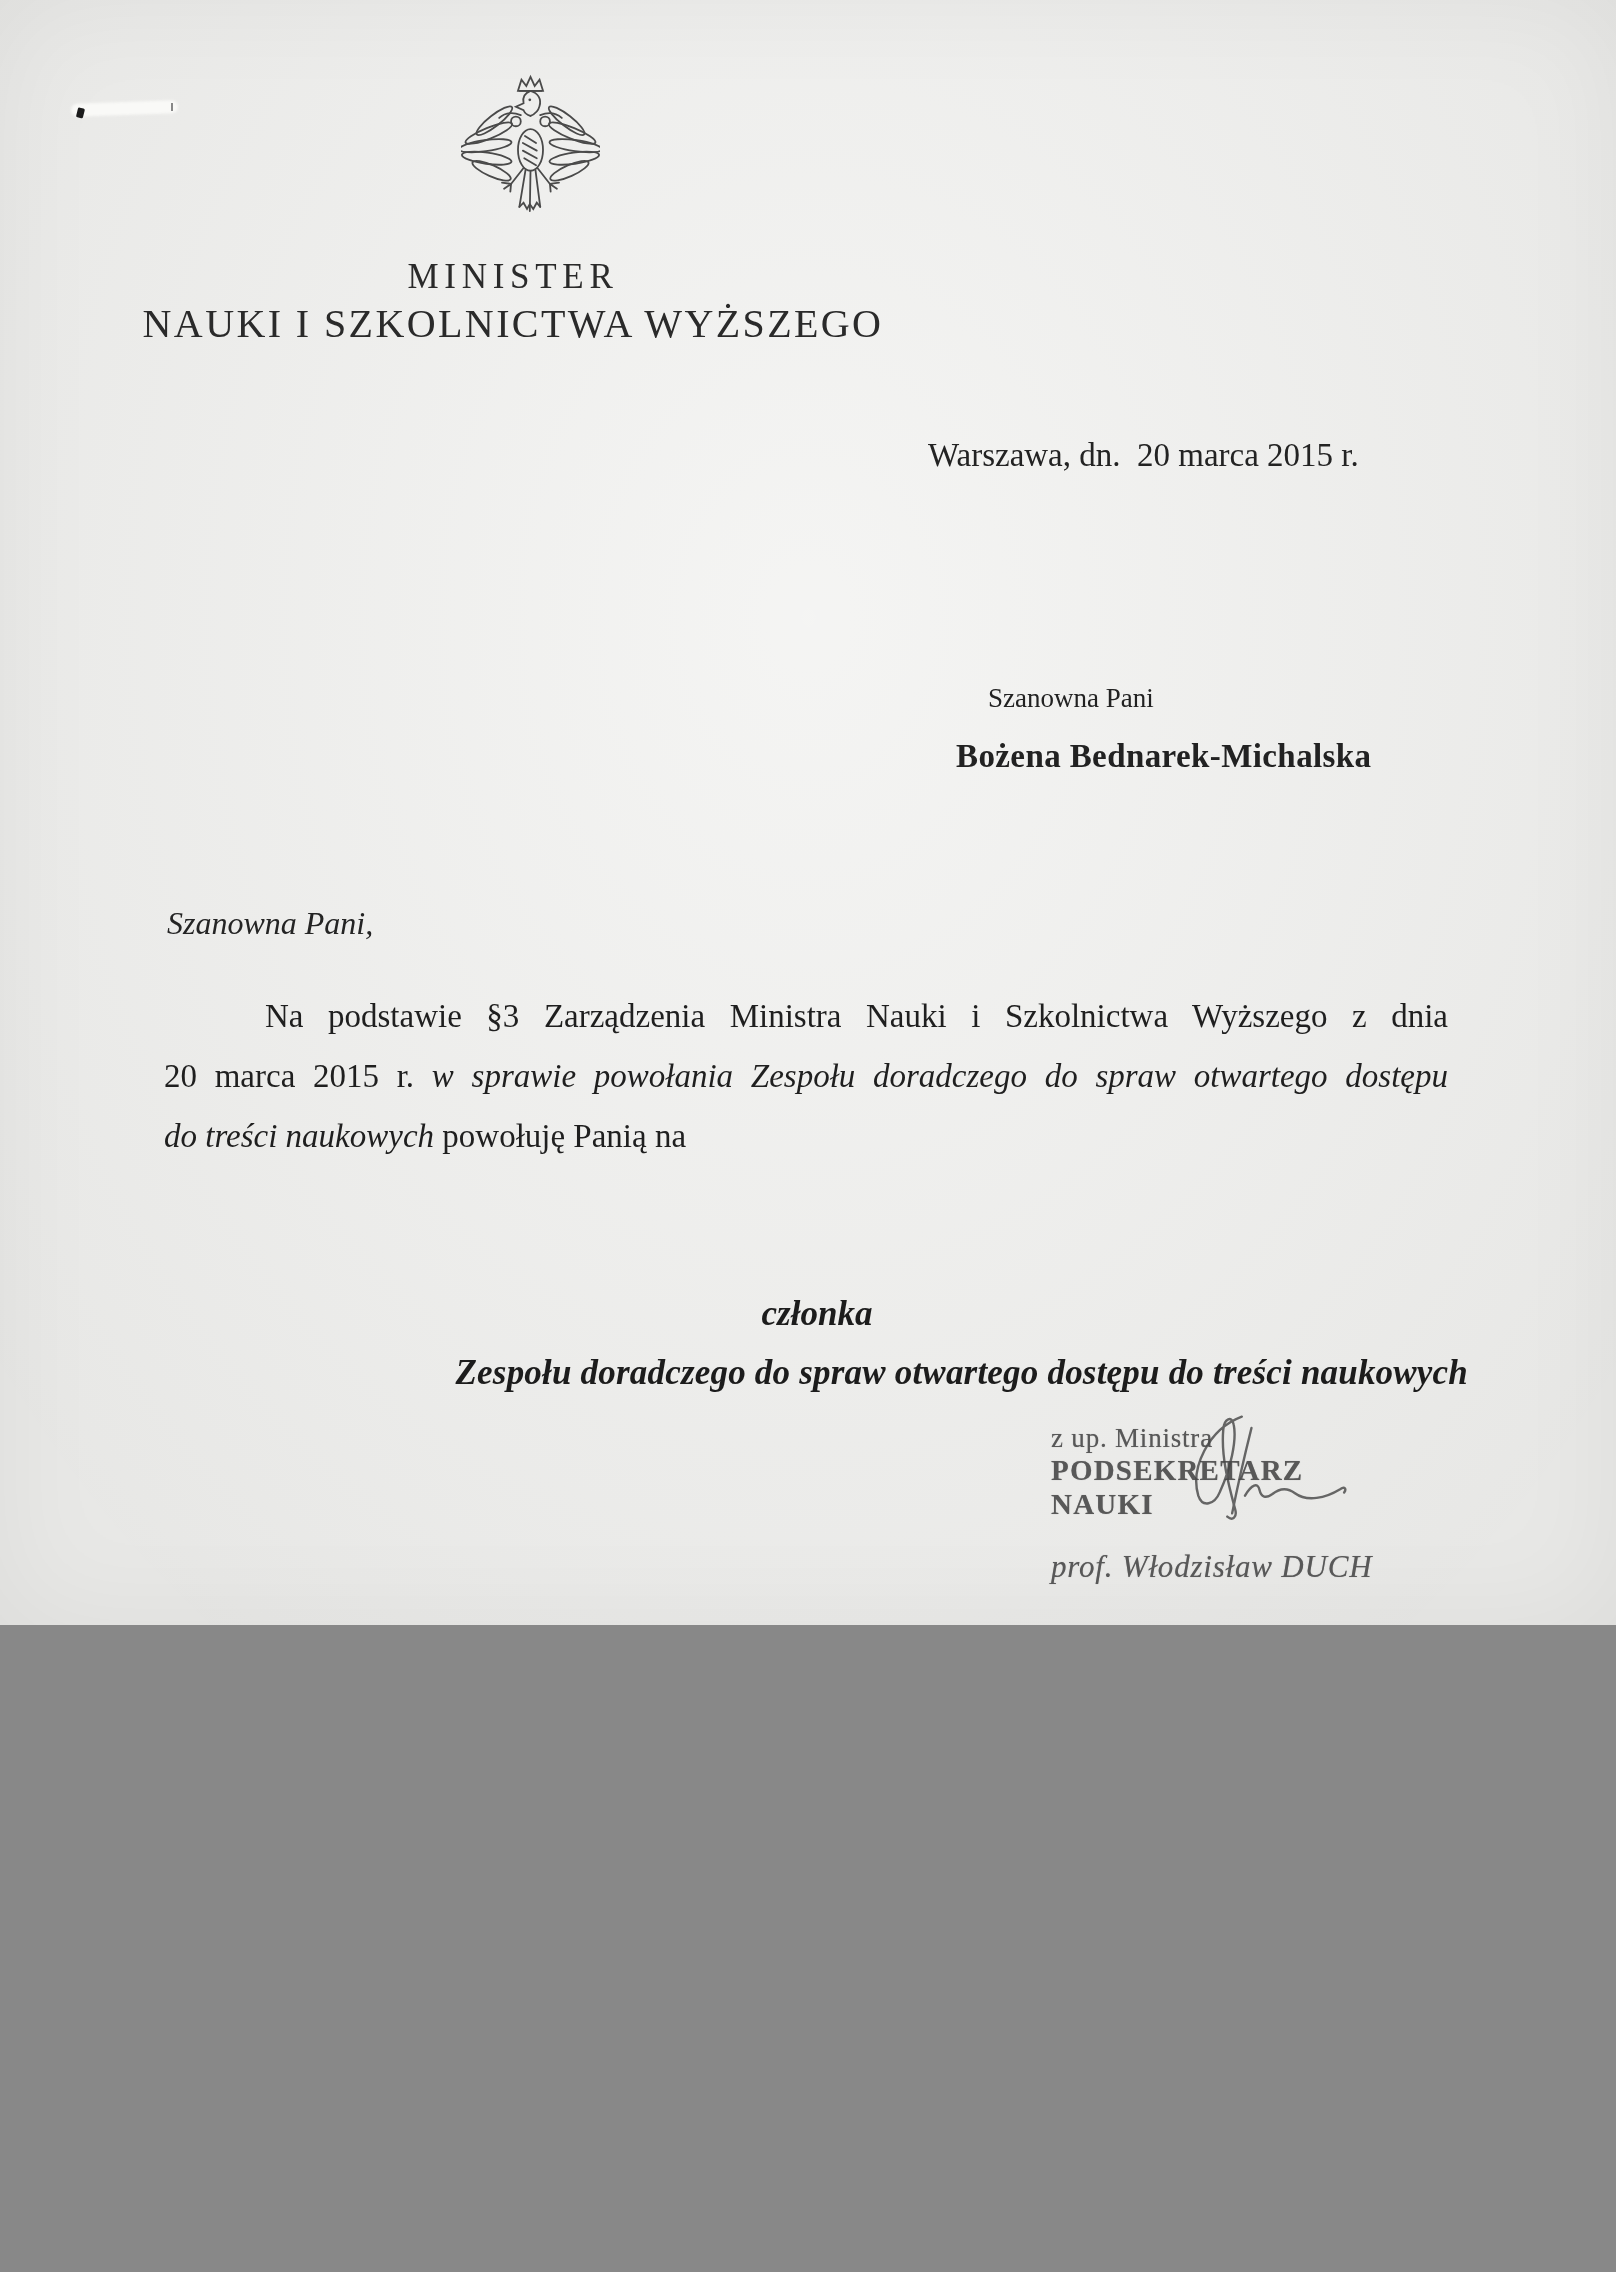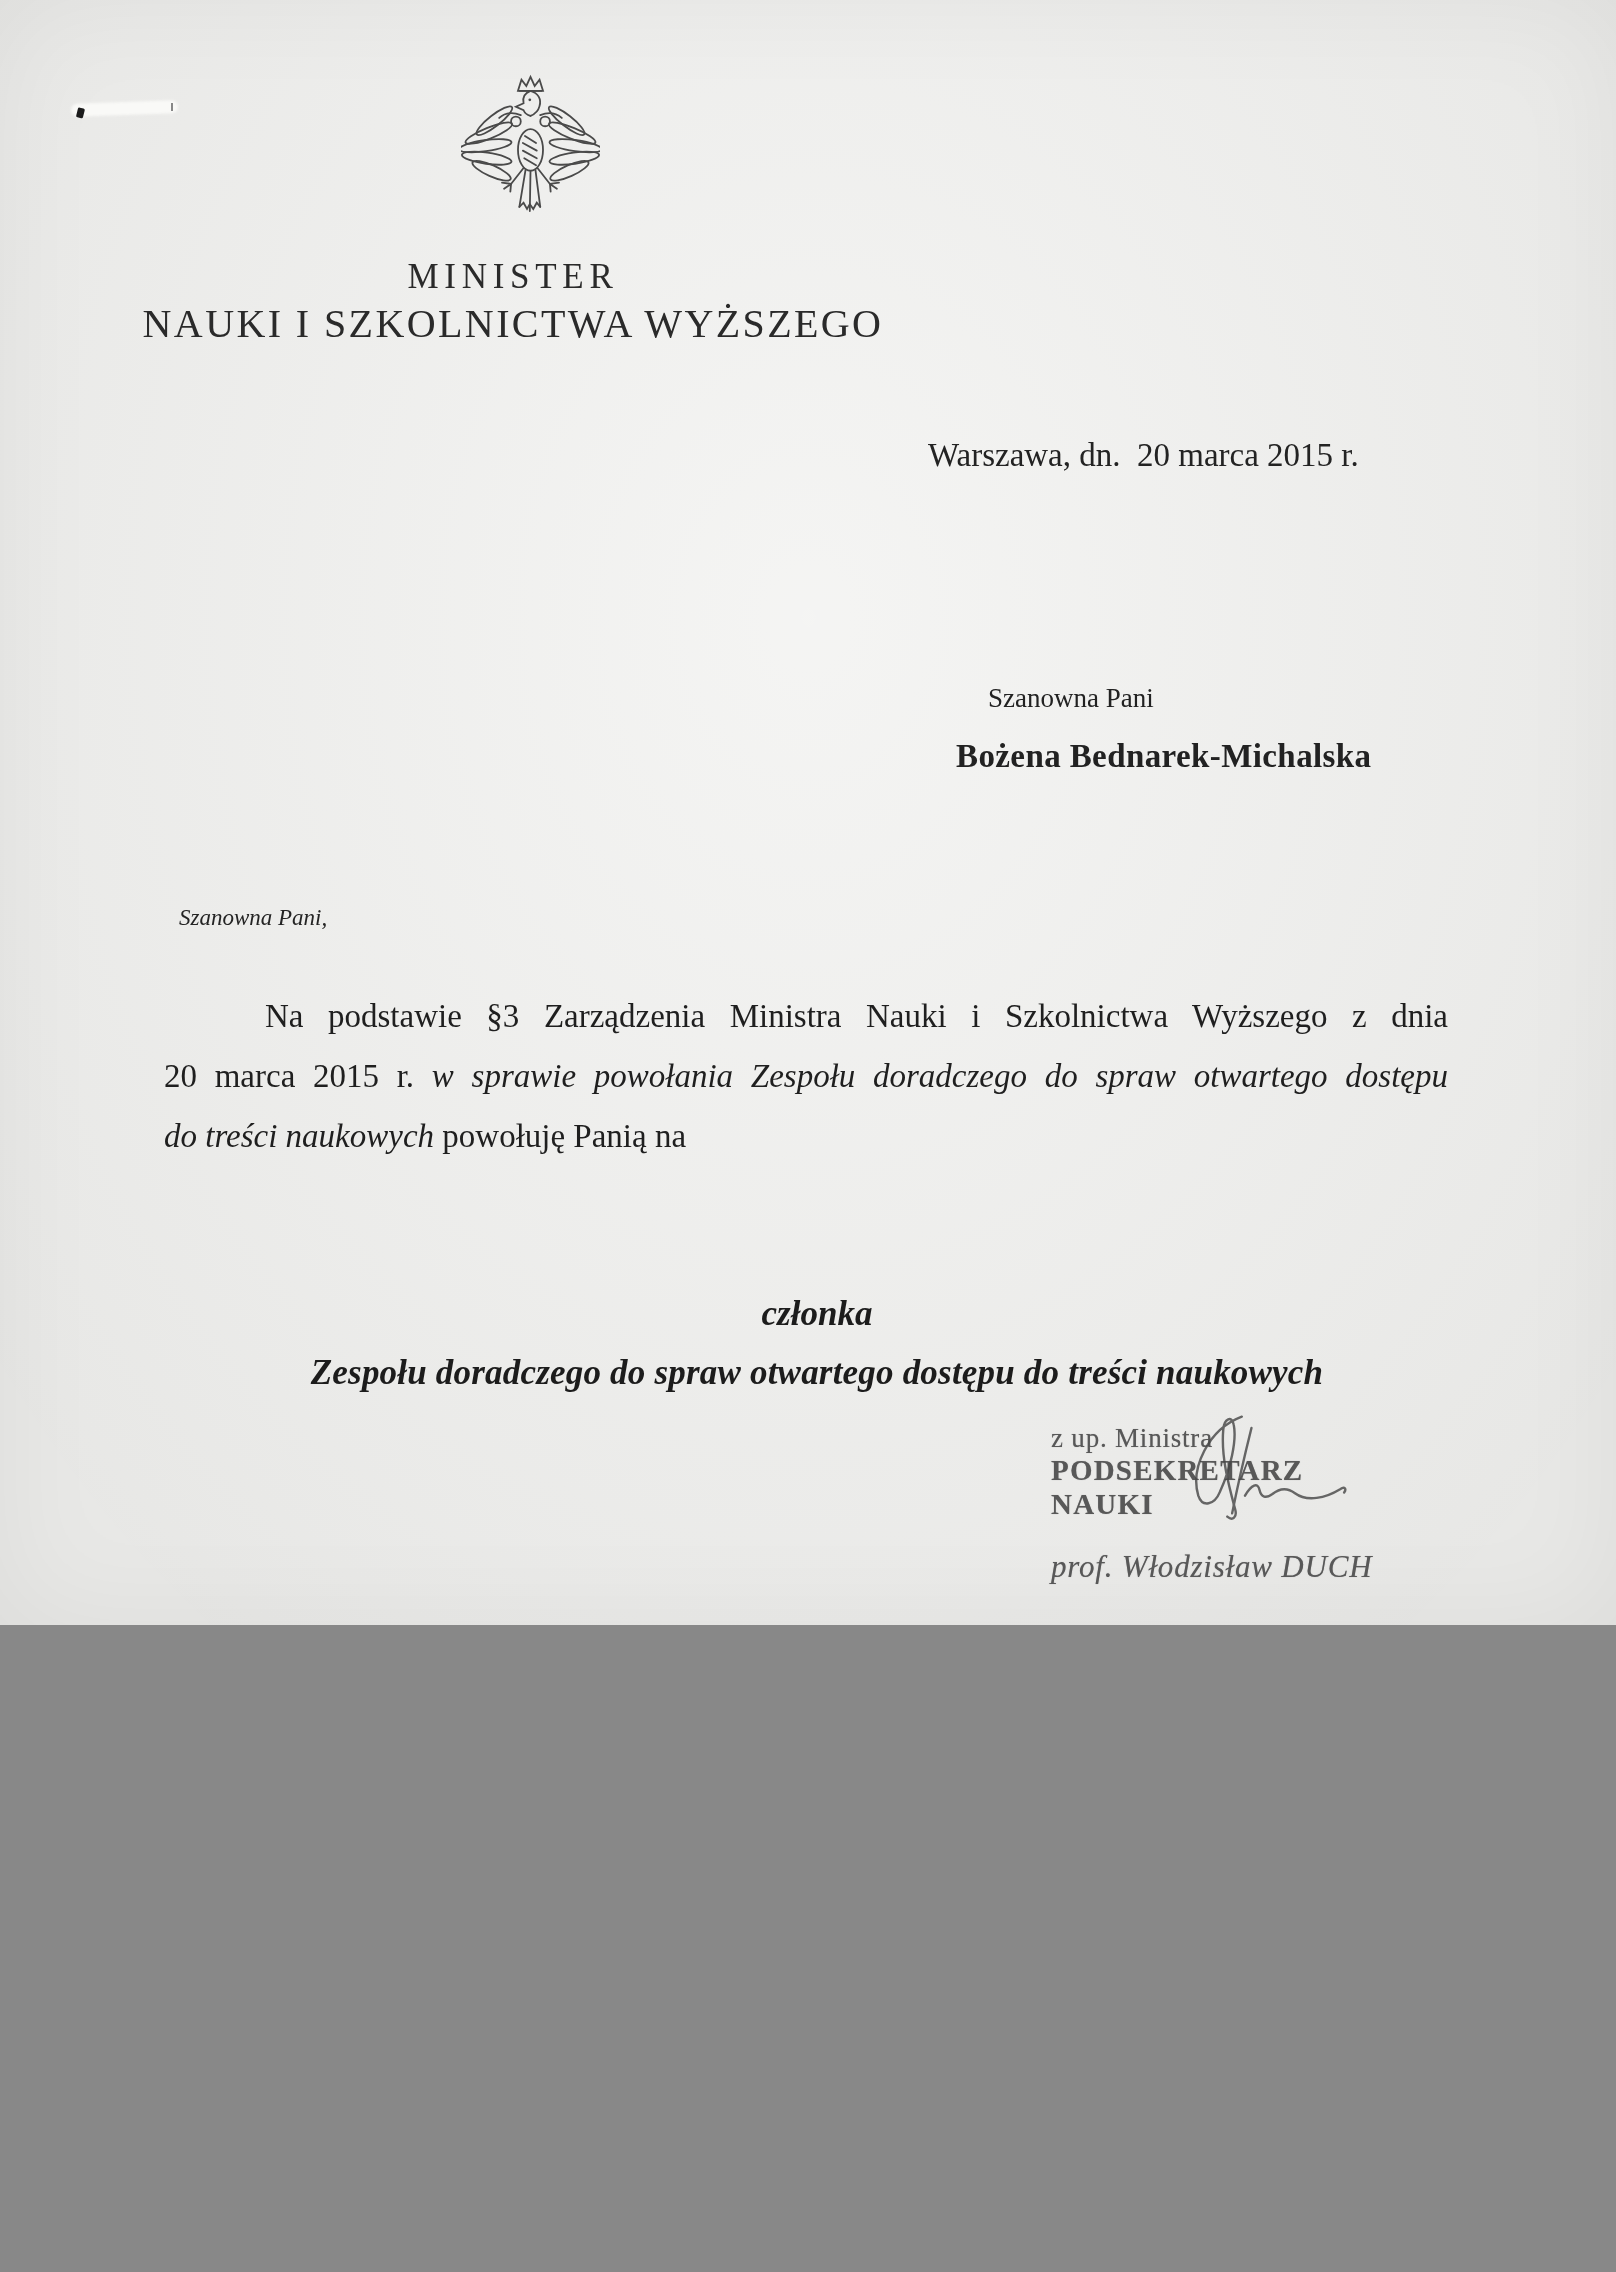--- a/index.html
+++ b/index.html
@@ -19,31 +19,31 @@
   .letterhead{position:absolute;left:109px;top:255px;width:808px;text-align:center;}
   .lh1{font-size:35px;line-height:44px;letter-spacing:5.7px;color:#2a2a2a;}
   .lh2{font-size:40px;line-height:50px;letter-spacing:2.4px;color:#2a2a2a;}
   
   .dateline{position:absolute;left:928px;top:437px;font-size:33px;white-space:pre;color:#232323;}
   
   .addressee{position:absolute;left:956px;top:669px;}
   .addressee .sal{font-size:27px;line-height:58px;margin-left:32px;}
   .addressee .name{font-size:33px;line-height:58px;font-weight:bold;letter-spacing:0.4px;}
   
-  .greeting{position:absolute;left:179px;top:905px;font-size:23px;font-style:italic;color:#242424;}
+  .greeting{position:absolute;left:167px;top:905px;font-size:32px;font-style:italic;color:#242424;}
   
   .body-par{position:absolute;left:164px;top:986px;width:1284px;font-size:33px;color:#1f1f1f;}
   .body-line{line-height:60px;text-align:justify;text-align-last:justify;}
   .body-line.first{text-indent:101px;}
   .body-line.last{text-align:left;text-align-last:left;}
   .it{font-style:italic;}
   
   .appointment{position:absolute;left:166px;top:1285px;width:1302px;text-align:center;color:#1c1c1c;font-style:italic;}
   .appointment .role{font-size:35px;font-weight:bold;line-height:58px;}
-  .appointment .team{font-size:35px;font-weight:bold;line-height:60px;letter-spacing:0.2px;}
+  .appointment .team{font-size:35px;font-weight:bold;line-height:60px;letter-spacing:0.2px;text-align:right;}
   
   .stamp{position:absolute;left:1051px;top:1423px;width:323px;text-align:left;color:#585858;
          text-shadow:0 0 0.8px rgba(88,88,88,.55);}
   .stamp .s1{font-size:27px;line-height:30px;letter-spacing:0.8px;}
   .stamp .s2{font-size:29px;line-height:34px;font-weight:bold;letter-spacing:1.2px;}
   .stamp .s3{font-size:31px;line-height:34px;font-weight:normal;font-style:italic;margin-top:29px;letter-spacing:0.8px;}
   .sig-svg{position:absolute;left:1122px;top:1407px;width:267px;height:137px;}
   
   .smudge{position:absolute;left:71px;top:102px;width:107px;height:13px;background:#f9f9f7;
           filter:blur(0.8px);transform:rotate(-2deg);border-radius:6.5px;}

